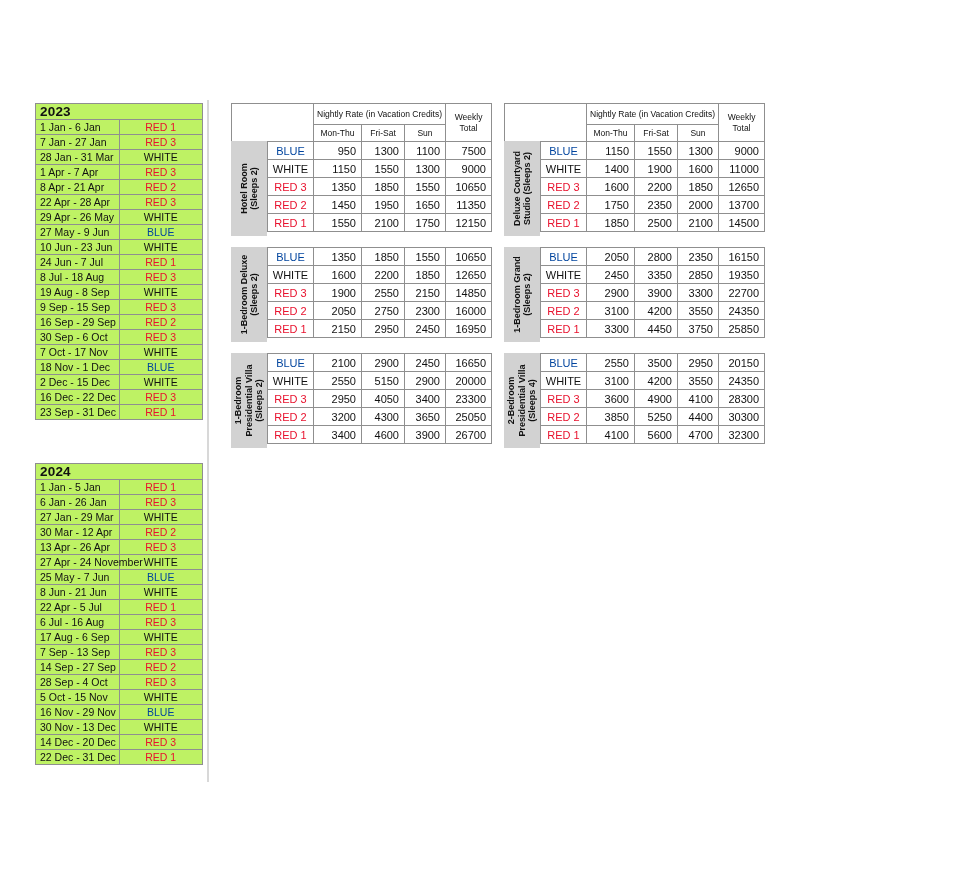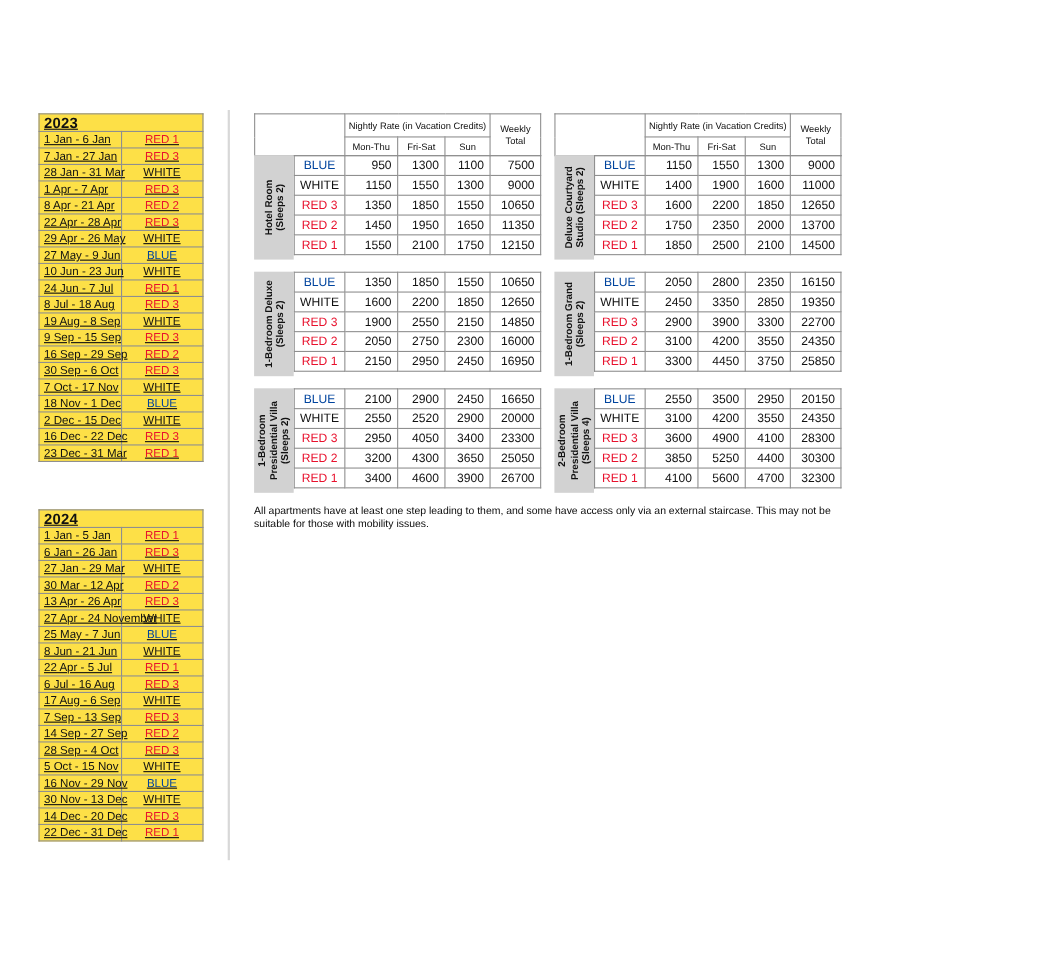--- a/index.html
+++ b/index.html
@@ -9,21 +9,21 @@
 
   .big-title { position:absolute; top:56px; font-size:21px; font-weight:800; letter-spacing:0.4px; color:#0a0a0a; }
   #title-seasonality { left:35px; }
   #title-credit { left:230px; }
 
   .divider { position:absolute; left:207px; top:100px; width:2px; height:682px; background:#d8d8d8; }
 
   table { border-collapse:collapse; table-layout:fixed; }
 
   
-  .season-table { position:absolute; left:35px; width:150px; background:#fde047;text-decoration:underline; }
+  .season-table { position:absolute; left:35px; width:168px; background:#bef264; }
   .season-table th, .season-table td { border:1px solid #8f8f8f; }
   .season-table th { height:16px; font-size:13.5px; font-weight:bold; text-align:left; padding:0 4px; letter-spacing:0.2px; }
   .season-table td { height:15px; font-size:10.5px; padding:0 0 0 4px; white-space:nowrap; }
   .season-table td.season { width:53px; text-align:center; padding:0; }
   #season-2023 { top:103px; }
   #season-2024 { top:463px; }
 
   
   .chart-col { position:absolute; top:103px; width:260px; }
   #chart-col-0 { left:231px; }
@@ -156,21 +156,21 @@
           <td class="date">2 Dec - 15 Dec</td>
           <td class="season" style="color: rgb(17, 17, 17);">WHITE</td>
         </tr>
 
         <tr>
           <td class="date">16 Dec - 22 Dec</td>
           <td class="season" style="color: rgb(232, 17, 45);">RED 3</td>
         </tr>
 
         <tr>
-          <td class="date">23 Dec - 31 Mar</td>
+          <td class="date">23 Sep - 31 Dec</td>
           <td class="season" style="color: rgb(232, 17, 45);">RED 1</td>
         </tr>
       </tbody>
   </table>
 
   <table class="season-table" id="season-2024">
     <thead>
       <tr>
         <th colspan="2">2024</th>
       </tr>
@@ -434,21 +434,21 @@
               <td class="season" style="color: rgb(0, 68, 158);">BLUE</td>
               <td class="num">2100</td>
               <td class="num">2900</td>
               <td class="num">2450</td>
               <td class="num">16650</td>
             </tr>
 
             <tr>
               <td class="season" style="color: rgb(17, 17, 17);">WHITE</td>
               <td class="num">2550</td>
-              <td class="num">2520</td>
+              <td class="num">5150</td>
               <td class="num">2900</td>
               <td class="num">20000</td>
             </tr>
 
             <tr>
               <td class="season" style="color: rgb(232, 17, 45);">RED 3</td>
               <td class="num">2950</td>
               <td class="num">4050</td>
               <td class="num">3400</td>
               <td class="num">23300</td>
@@ -668,16 +668,15 @@
               <td class="num">5600</td>
               <td class="num">4700</td>
               <td class="num">32300</td>
             </tr>
           </tbody>
       </table>
     </div>
   </div>
 
   <div class="footnotes">
-    <p>All apartments have at least one step leading to them, and some have access only via an external staircase. This may not be suitable for those with mobility issues.</p>
   </div>
 
 </div>
 
 </body></html>

